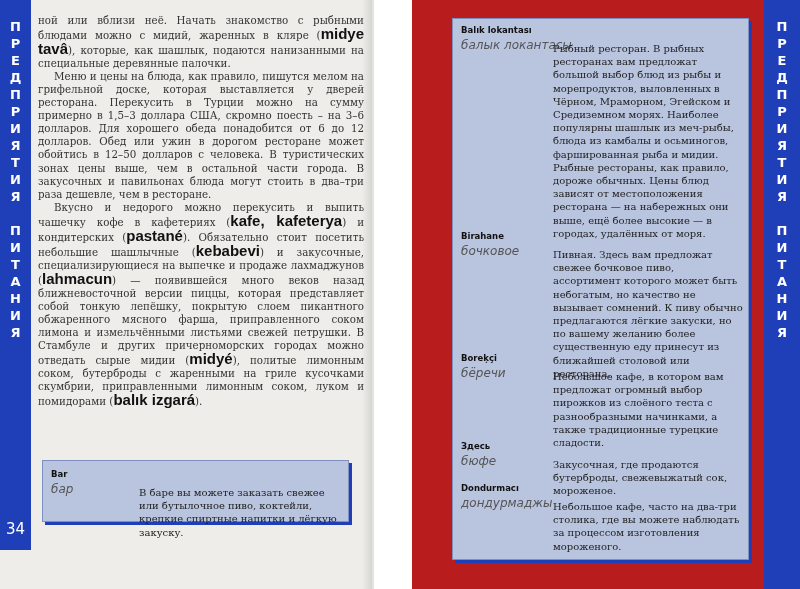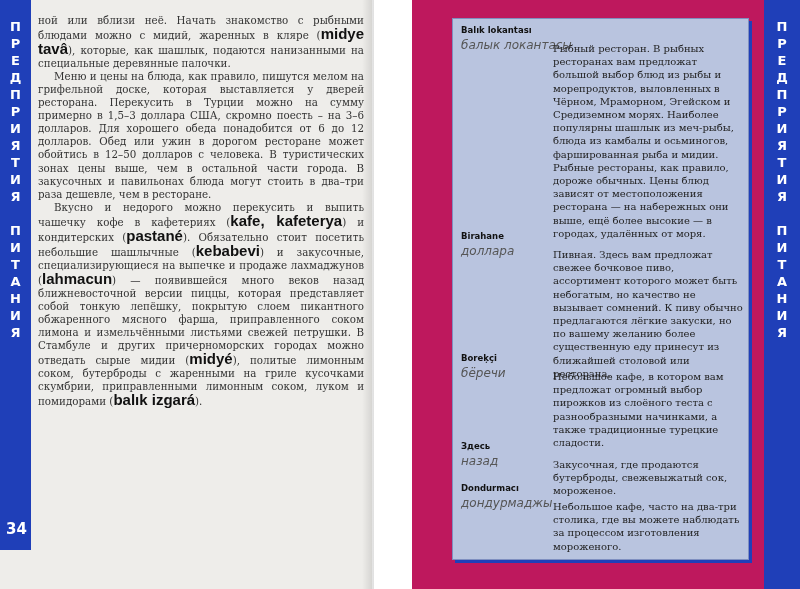--- a/index.html
+++ b/index.html
@@ -1,27 +1,27 @@
 <!DOCTYPE html>
 <html><head>
 <meta charset="utf-8">
 <style>
   html,body{margin:0;padding:0;}
   body{width:800px;height:589px;background:#ffffff;position:relative;overflow:hidden;font-family:"DejaVu Serif",serif;}
   .page{position:absolute;top:0;height:589px;}
   #left-page{left:0;width:372px;background:#eeedea;}
-  #right-page{left:412px;width:388px;background:#be185d;}
+  #right-page{left:412px;width:388px;background:#b91c1c;}
   .gutter{position:absolute;top:0;left:372px;width:40px;height:589px;background:#fff;}
   .gutter-shadow{position:absolute;top:0;left:362px;width:12px;height:589px;background:linear-gradient(to right,rgba(0,0,0,0),rgba(0,0,0,0.12));}
   .side-bar{position:absolute;top:0;background:#1f3fb8;color:#fff;}
   #left-bar{left:0;width:31px;height:550px;}
   #right-bar{left:352px;width:36px;height:589px;}
   .vert{position:absolute;top:18px;left:0;width:100%;display:flex;flex-direction:column;align-items:center;font-family:"DejaVu Sans",sans-serif;font-weight:bold;font-size:13px;line-height:17px;}
   .vert .gap{height:17px;}
-  .pnum{position:absolute;font-family:"DejaVu Sans",sans-serif;font-weight:bold;font-size:15px;color:#fff;margin-top:47px;}
+  .pnum{position:absolute;font-family:"DejaVu Sans",sans-serif;font-weight:normal;font-size:15px;color:#fff;margin-top:47px;}
   #left-num{left:6px;bottom:12px;}
   #right-num{left:6px;top:545px;text-align:center;}
   .body-text{position:absolute;left:38px;top:14px;width:326px;font-size:10.3px;line-height:13.05px;color:#333;text-align:justify;}
   .body-text p{margin:0;text-indent:16px;}
   .body-text p.first{text-indent:0;}
   .term{font-family:Liberation Sans, sans-serif;font-weight:bold;font-size:15px;color:#111;}
   .gloss{position:absolute;background:#b9c4df;border:1px solid #7f8fc0;box-shadow:3px 3px 0 #1f3fb8;}
   #bar-box{left:42px;top:460px;width:305px;height:60px;}
   #right-box{left:40px;top:18px;width:295px;height:540px;}
   .entry{position:absolute;left:0;width:100%;}
@@ -56,45 +56,52 @@
         <span>И</span>
         <span>Я</span>
       </div>
     <div class="pnum" id="left-num">34</div>
   </div>
   <div class="body-text" id="left-body">
       <p class="first"><span>ной или вблизи неё. Начать знакомство с рыбными блюдами можно с мидий, жаренных в кляре (</span><span class="term">midye tavâ</span><span>), которые, как шашлык, подаются нанизанными на специальные деревянные палочки.</span></p>
       <p><span>Меню и цены на блюда, как правило, пишутся мелом на грифельной доске, которая выставляется у дверей ресторана. Перекусить в Турции можно на сумму примерно в 1,5–3 доллара США, скромно поесть – на 3–6 долларов. Для хорошего обеда понадобится от 6 до 12 долларов. Обед или ужин в дорогом ресторане может обойтись в 12–50 долларов с человека. В туристических зонах цены выше, чем в остальной части города. В закусочных и павильонах блюда могут стоить в два–три раза дешевле, чем в ресторане.</span></p>
       <p><span>Вкусно и недорого можно перекусить и выпить чашечку кофе в кафетериях (</span><span class="term">kafe, kafeterya</span><span>) и кондитерских (</span><span class="term">pastané</span><span>). Обязательно стоит посетить небольшие шашлычные (</span><span class="term">kebabevi</span><span>) и закусочные, специализирующиеся на выпечке и продаже лахмаджунов (</span><span class="term">lahmacun</span><span>) — появившейся много веков назад ближневосточной версии пиццы, которая представляет собой тонкую лепёшку, покрытую слоем пикантного обжаренного мясного фарша, приправленного соком лимона и измельчёнными листьями свежей петрушки. В Стамбуле и других причерноморских городах можно отведать сырые мидии (</span><span class="term">midyé</span><span>), политые лимонным соком, бутерброды с жаренными на гриле кусочками скумбрии, приправленными лимонным соком, луком и помидорами (</span><span class="term">balık izgará</span><span>).</span></p>
     </div>
+  <div class="gloss" id="bar-box">
+      <div class="entry" style="top: 4px;">
+        <div class="tr">Bar</div>
+        <div class="tl">бар</div>
+        <div class="desc">В баре вы можете заказать свежее или бутылочное пиво, коктейли, крепкие спиртные напитки и лёгкую закуску.</div>
+      </div>
+    </div>
 </div>
 
 <div class="gutter"></div>
 <div class="gutter-shadow"></div>
 
 <div class="page" id="right-page">
   <div class="gloss" id="right-box">
       <div class="entry" style="top: 2px;">
         <div class="tr">Balık lokantası</div>
         <div class="tl">балык локантасы</div>
         <div class="desc">Рыбный ресторан. В рыбных ресторанах вам предложат большой выбор блюд из рыбы и морепродуктов, выловленных в Чёрном, Мраморном, Эгейском и Средиземном морях. Наиболее популярны шашлык из меч-рыбы, блюда из камбалы и осьминогов, фаршированная рыба и мидии. Рыбные рестораны, как правило, дороже обычных. Цены блюд зависят от местоположения ресторана — на набережных они выше, ещё более высокие — в городах, удалённых от моря.</div>
       </div>
       <div class="entry" style="top: 208px;">
         <div class="tr">Birahane</div>
-        <div class="tl">доллара</div>
+        <div class="tl">бочковое</div>
         <div class="desc">Пивная. Здесь вам предложат свежее бочковое пиво, ассортимент которого может быть небогатым, но качество не вызывает сомнений. К пиву обычно предлагаются лёгкие закуски, но по вашему желанию более существенную еду принесут из ближайшей столовой или ресторана.</div>
       </div>
       <div class="entry" style="top: 330px;">
         <div class="tr">Boreķçi</div>
         <div class="tl">бёречи</div>
         <div class="desc">Небольшое кафе, в котором вам предложат огромный выбор пирожков из слоёного теста с разнообразными начинками, а также традиционные турецкие сладости.</div>
       </div>
       <div class="entry" style="top: 418px;">
         <div class="tr">Здесь</div>
-        <div class="tl">назад</div>
+        <div class="tl">бюфе</div>
         <div class="desc">Закусочная, где продаются бутерброды, свежевыжатый сок, мороженое.</div>
       </div>
       <div class="entry" style="top: 460px;">
         <div class="tr">Dondurmacı</div>
         <div class="tl">дондурмаджы</div>
         <div class="desc">Небольшое кафе, часто на два-три столика, где вы можете наблюдать за процессом изготовления мороженого.</div>
       </div>
     </div>
   <div class="side-bar" id="right-bar">
     <div class="vert" id="right-vert">

